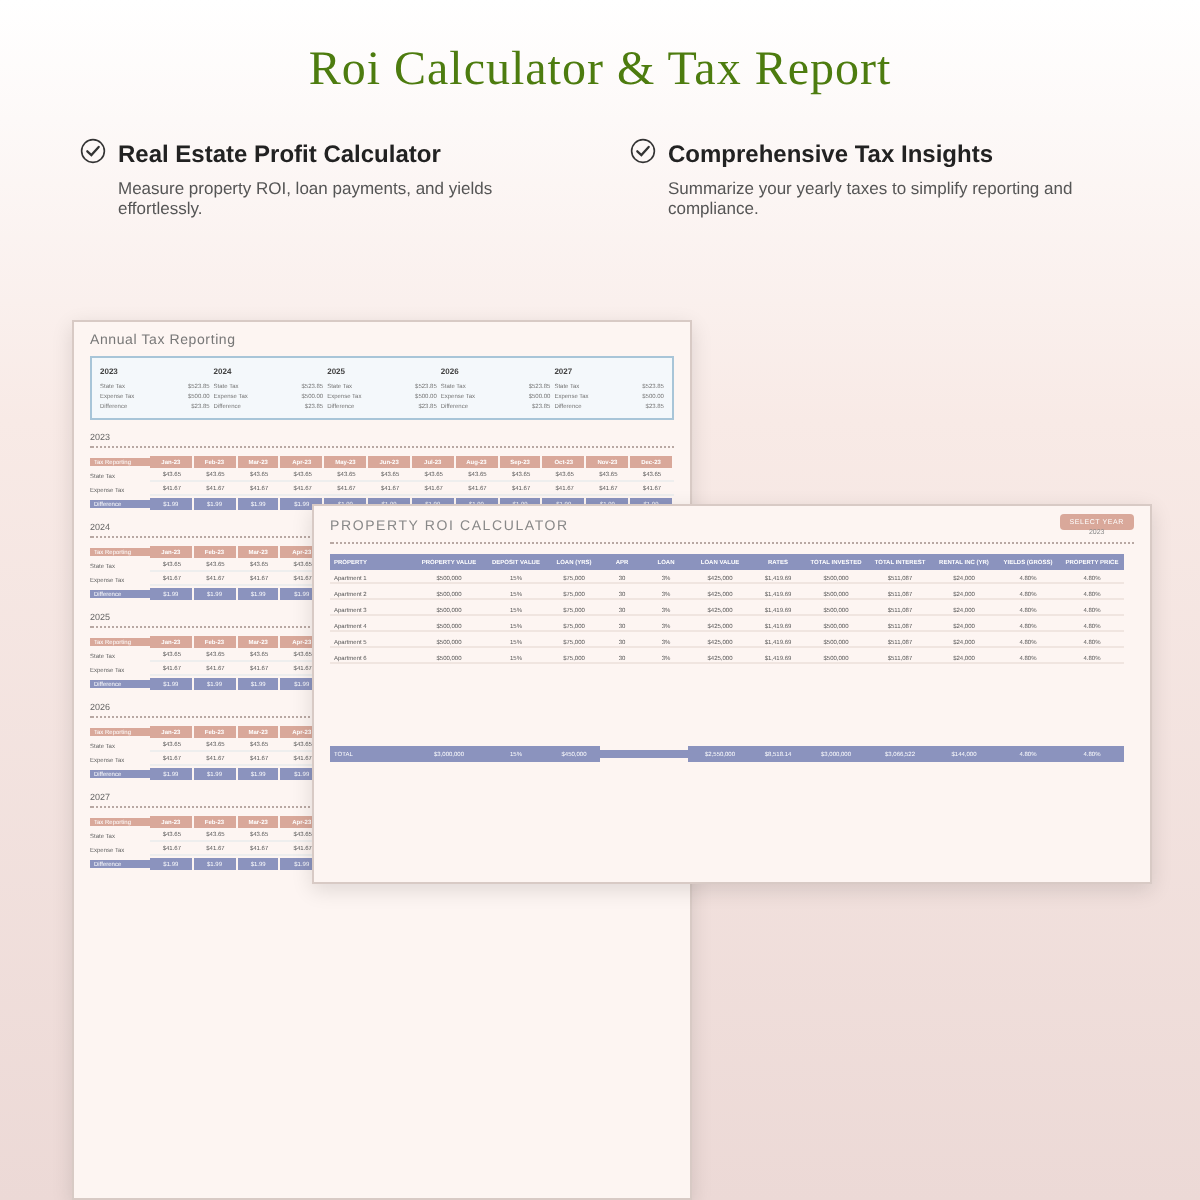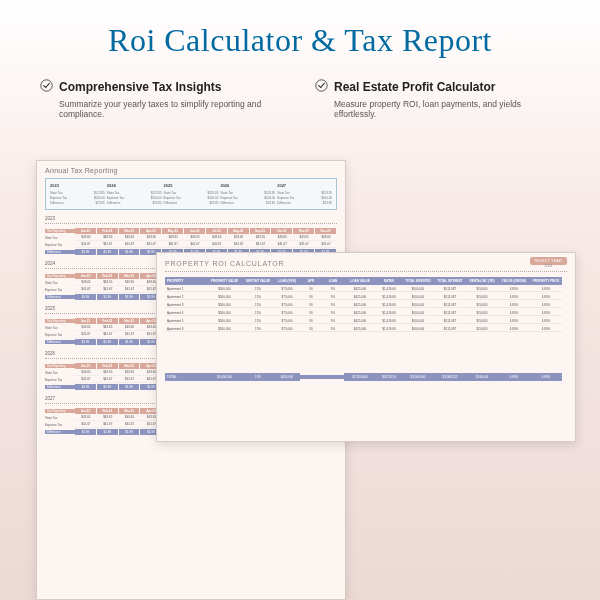--- a/index.html
+++ b/index.html
@@ -3,24 +3,24 @@
 <meta charset="utf-8">
 <style>
   * { box-sizing: border-box; margin: 0; padding: 0; }
   html, body { width: 600px; height: 600px; overflow: hidden; }
   body {
     font-family: Georgia, 'Times New Roman', serif;
     background: linear-gradient(180deg, #ffffff 0%, #f8eae6 35%, #ecd9d6 100%);
     position: relative;
   }
   .title {
-    font-size: 32px;
+    font-size: 24px;
     font-weight: 400;
     text-align: center;
-    color: #0369a1;
+    color: #4d7c0f;
     padding-top: 22px;
     letter-spacing: 0.5px;
   }
   .features {
     display: flex;
     justify-content: space-between;
     padding: 20px 40px 0 40px;
     gap: 30px;
   }
   .feature { flex: 1; }
@@ -125,35 +125,35 @@
 
 <div class="features">
   <div class="feature">
     <div class="feat-head">
       <span>
         <svg viewBox="0 0 16 16">
             <circle cx="8" cy="8" r="7" fill="none" stroke="#333" stroke-width="1"></circle>
             <path d="M4.5 8.2 L7 10.5 L11.5 5.5" fill="none" stroke="#333" stroke-width="1.4" stroke-linecap="round"></path>
           </svg>
       </span>
-      <span>Comprehensive Tax Insights</span>
+      <span>Real Estate Profit Calculator</span>
     </div>
-    <div class="feat-desc">Summarize your yearly taxes to simplify reporting and compliance.</div>
+    <div class="feat-desc">Measure property ROI, loan payments, and yields effortlessly.</div>
   </div>
   <div class="feature">
     <div class="feat-head">
       <span>
         <svg viewBox="0 0 16 16">
             <circle cx="8" cy="8" r="7" fill="none" stroke="#333" stroke-width="1"></circle>
             <path d="M4.5 8.2 L7 10.5 L11.5 5.5" fill="none" stroke="#333" stroke-width="1.4" stroke-linecap="round"></path>
           </svg>
       </span>
-      <span>Real Estate Profit Calculator</span>
+      <span>Comprehensive Tax Insights</span>
     </div>
-    <div class="feat-desc">Measure property ROI, loan payments, and yields effortlessly.</div>
+    <div class="feat-desc">Summarize your yearly taxes to simplify reporting and compliance.</div>
   </div>
 </div>
 
 <div class="sheets">
 
   <div class="sheet tax">
     <div class="tax-title">Annual Tax Reporting</div>
     <div class="summary-box" id="summary-box">
         <div class="sum-col">
           <div class="sum-year">2023</div>

